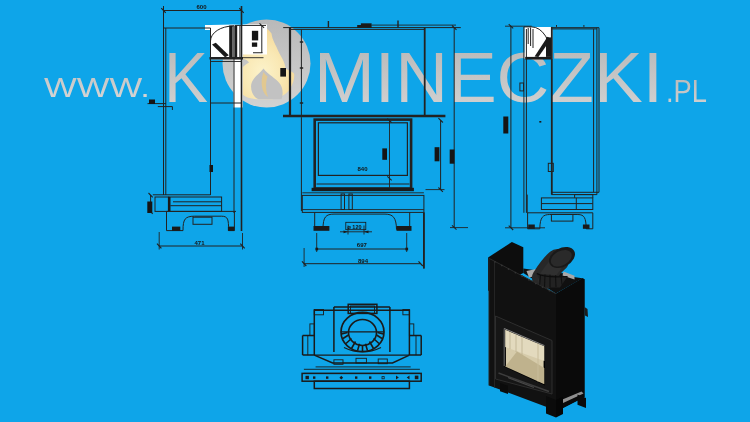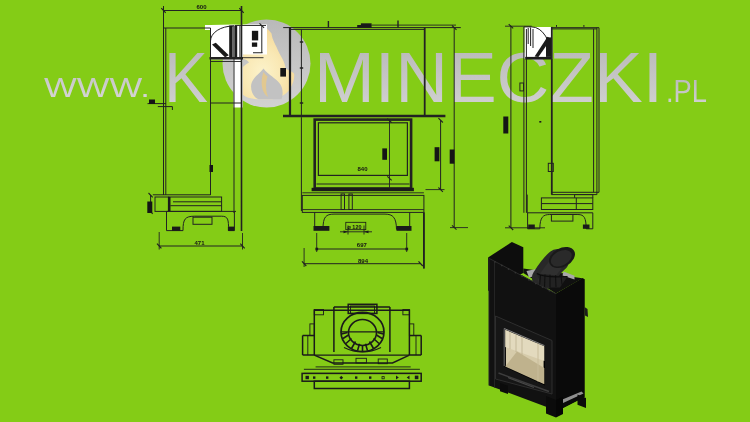--- a/index.html
+++ b/index.html
@@ -1,16 +1,16 @@
 <!DOCTYPE html>
 <html><head>
 <meta charset="utf-8">
 <style>
   html,body{margin:0;padding:0;background:#fff;}
-  #page{position:relative;width:750px;height:422px;background:#84cc16;overflow:hidden;
+  #page{position:relative;width:750px;height:422px;background:#0ea5e9;overflow:hidden;
         font-family:"Liberation Sans", sans-serif;}
   svg{position:absolute;left:0;top:0;}
 </style>
 </head>
 <body>
 <div id="page">
 <svg width="750" height="422" viewBox="0 0 750 422">
 <defs>
   <linearGradient id="wg" x1="0" y1="0" x2="0" y2="1">
     <stop offset="0" stop-color="#b7b7b7"></stop>

